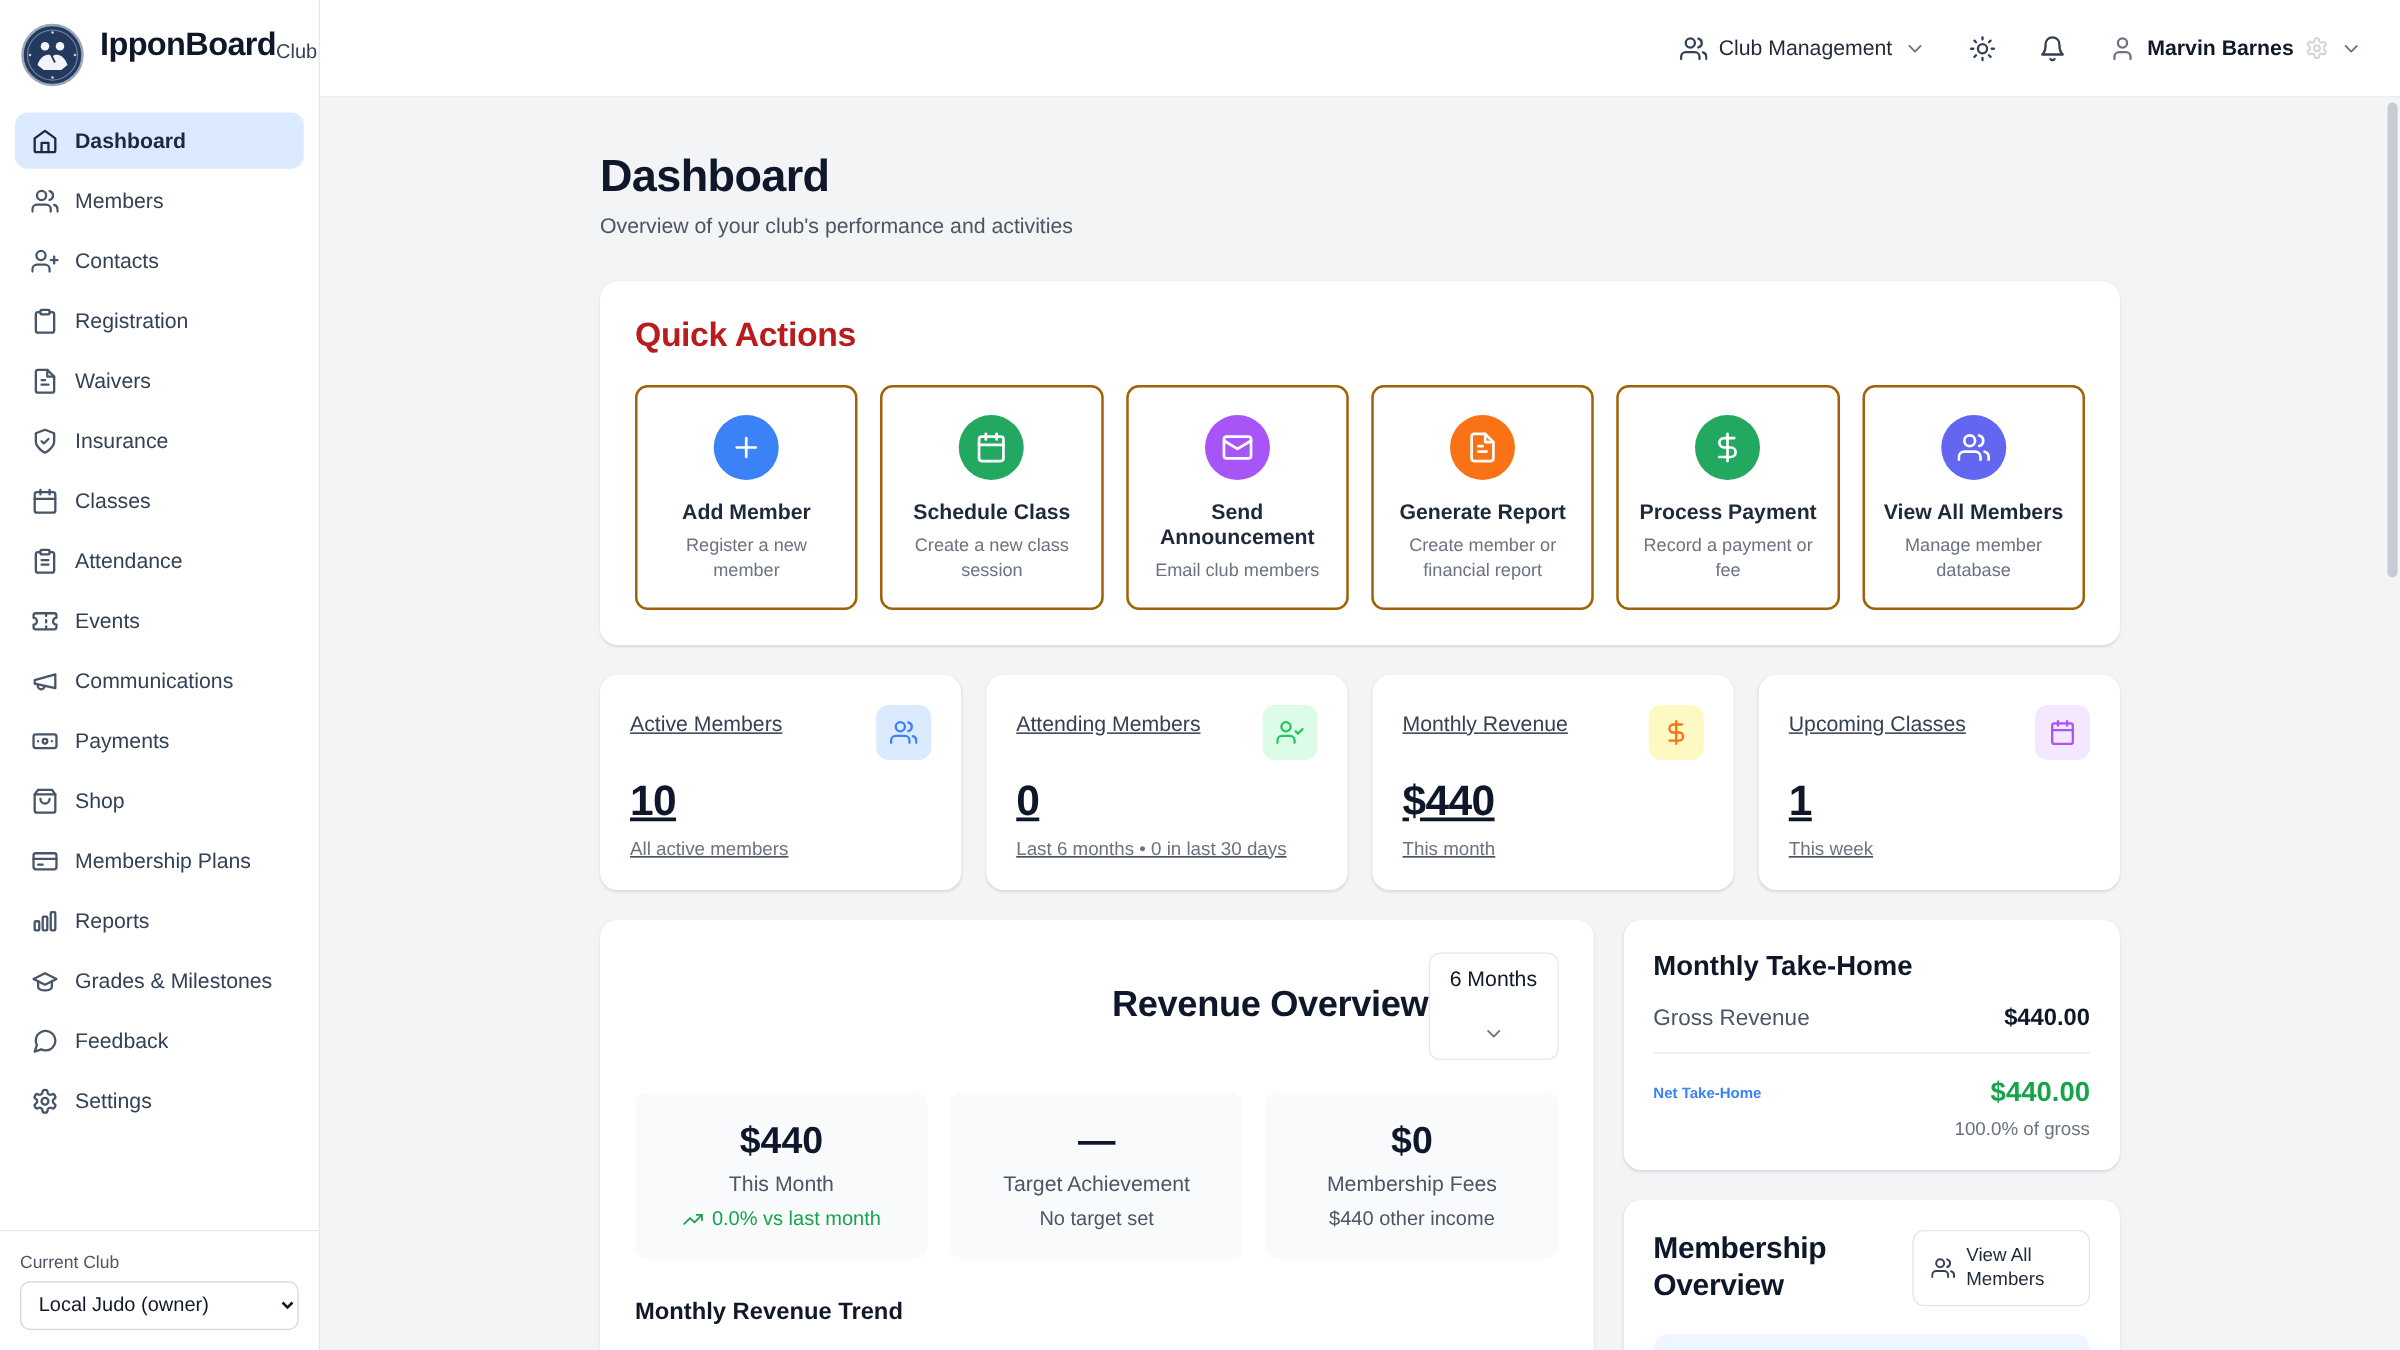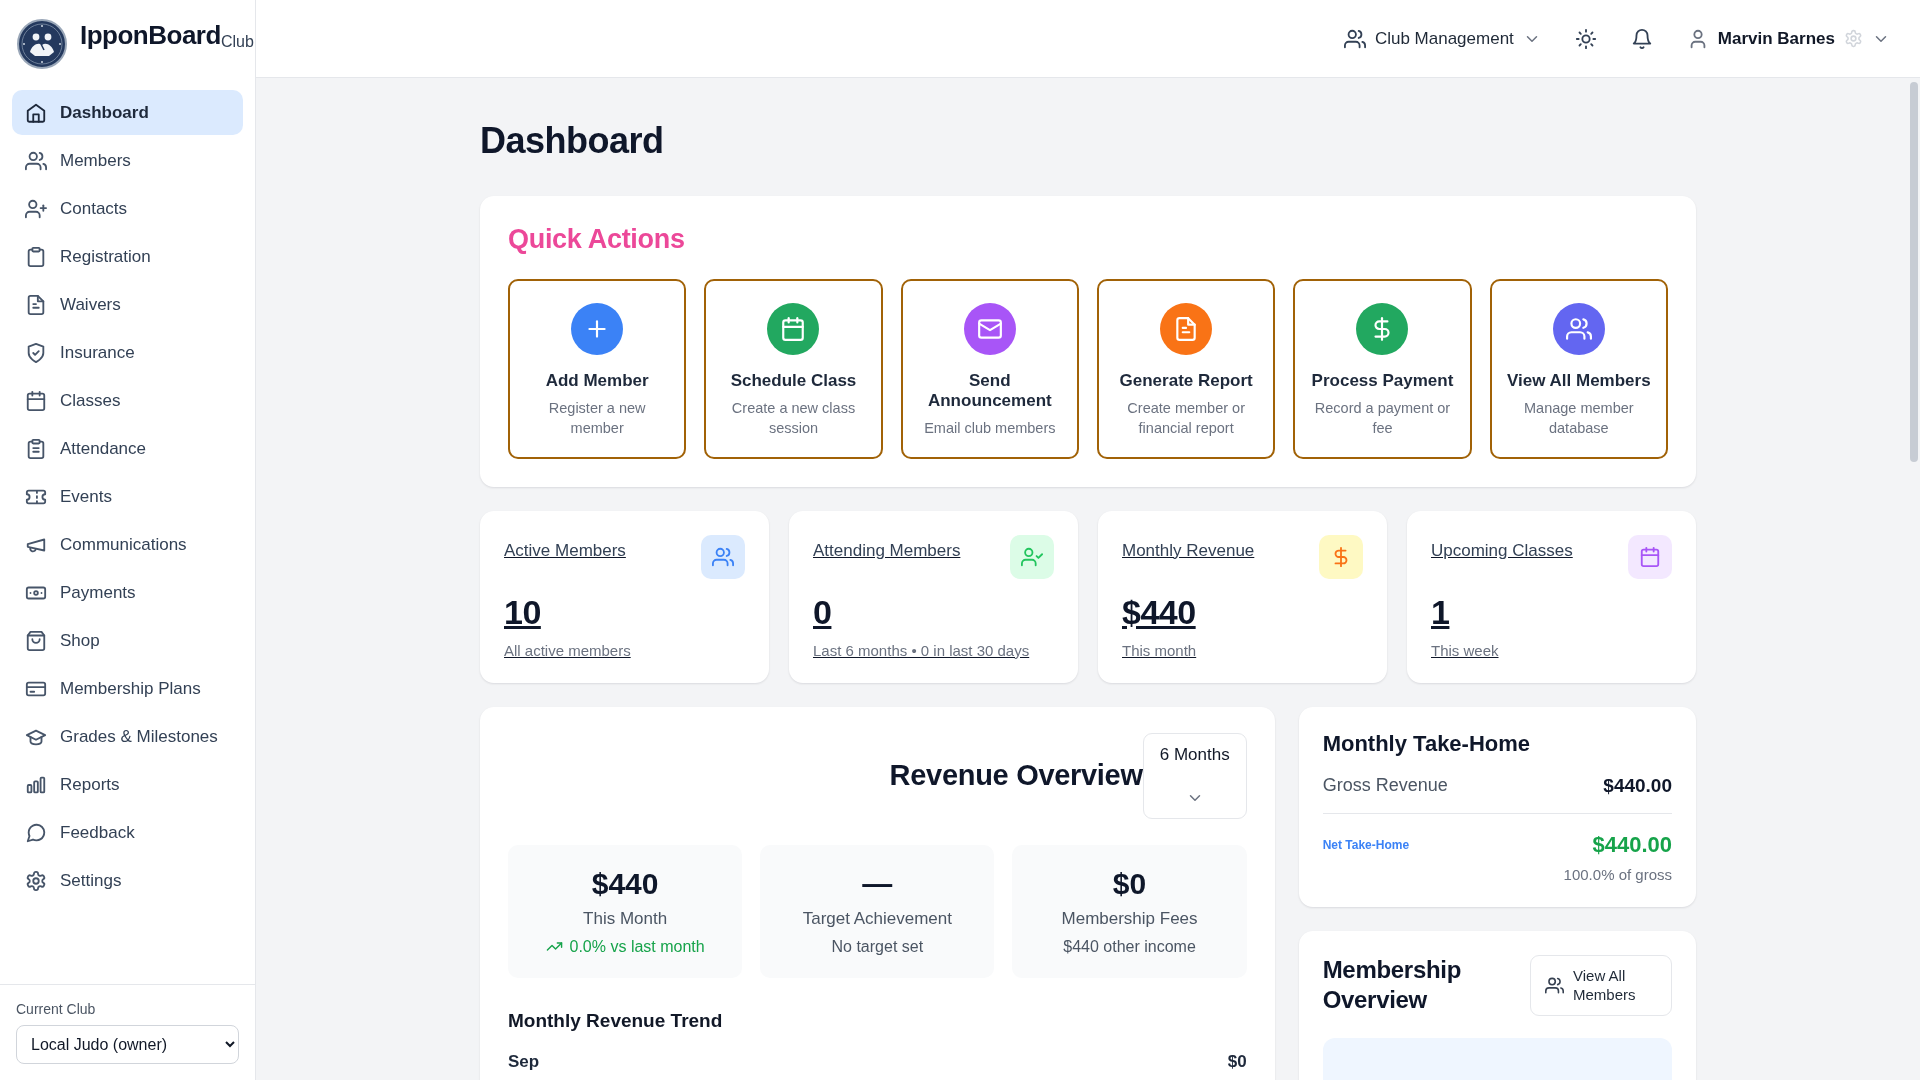--- a/index.html
+++ b/index.html
@@ -57,21 +57,21 @@
   .page-title { font-size:36px; font-weight:700; color:#0f172a; letter-spacing:-0.5px; }
   .page-subtitle { font-size:17px; color:#4b5563; margin-top:9px; }
 
   .panel {
     background:#ffffff; border-radius:14px;
     box-shadow:0 1px 2px rgba(16,24,40,.06), 0 1px 3px rgba(16,24,40,.05);
   }
 
   
   .qa-panel { margin-top:34px; padding:28px; }
-  .qa-title { font-size:27px; font-weight:700; color:#ec4899; letter-spacing:-0.3px; }
+  .qa-title { font-size:27px; font-weight:700; color:#b91c1c; letter-spacing:-0.3px; }
   .qa-row { display:grid; grid-template-columns:repeat(6,1fr); gap:18px; margin-top:24px; }
   .qa-card {
     border:2px solid #a16207; border-radius:10px; padding:22px 12px 18px 12px;
     display:flex; flex-direction:column; align-items:center; text-align:center;
     background:#fff; cursor:pointer;
   }
   .qa-circle {
     width:52px; height:52px; border-radius:50%; color:#ffffff;
     display:flex; align-items:center; justify-content:center; margin-bottom:16px;
   }
@@ -297,37 +297,37 @@
         <span class="nav-icon" data-icon="credit-card">
             <svg viewBox="0 0 24 24" fill="none" stroke="currentColor" stroke-width="2" stroke-linecap="round" stroke-linejoin="round">
               <rect x="2" y="5" width="20" height="14" rx="2"></rect>
               <line x1="2" y1="10" x2="22" y2="10"></line>
               <path d="M6 15h4"></path>
             </svg>
           </span>
         <span>Membership Plans</span>
       </div>
       <div class="nav-item">
-        <span class="nav-icon" data-icon="graduation-cap">
-            <svg viewBox="0 0 24 24" fill="none" stroke="currentColor" stroke-width="2" stroke-linecap="round" stroke-linejoin="round">
-              <path d="M22 10 12 5 2 10l10 5 10-5Z"></path>
-              <path d="M6 12v5c0 1.7 2.7 3 6 3s6-1.3 6-3v-5"></path>
-            </svg>
-          </span>
-        <span>Grades &amp; Milestones</span>
-      </div>
-      <div class="nav-item">
         <span class="nav-icon" data-icon="bar-chart">
             <svg viewBox="0 0 24 24" fill="none" stroke="currentColor" stroke-width="2" stroke-linecap="round" stroke-linejoin="round">
               <rect x="3" y="12" width="4" height="8" rx="1"></rect>
               <rect x="10" y="8" width="4" height="12" rx="1"></rect>
               <rect x="17" y="4" width="4" height="16" rx="1"></rect>
             </svg>
           </span>
         <span>Reports</span>
+      </div>
+      <div class="nav-item">
+        <span class="nav-icon" data-icon="graduation-cap">
+            <svg viewBox="0 0 24 24" fill="none" stroke="currentColor" stroke-width="2" stroke-linecap="round" stroke-linejoin="round">
+              <path d="M22 10 12 5 2 10l10 5 10-5Z"></path>
+              <path d="M6 12v5c0 1.7 2.7 3 6 3s6-1.3 6-3v-5"></path>
+            </svg>
+          </span>
+        <span>Grades &amp; Milestones</span>
       </div>
       <div class="nav-item">
         <span class="nav-icon" data-icon="message-circle">
             <svg viewBox="0 0 24 24" fill="none" stroke="currentColor" stroke-width="2" stroke-linecap="round" stroke-linejoin="round">
               <path d="M21 11.5a8.38 8.38 0 0 1-.9 3.8 8.5 8.5 0 0 1-7.6 4.7 8.38 8.38 0 0 1-3.8-.9L3 21l1.9-5.7a8.38 8.38 0 0 1-.9-3.8 8.5 8.5 0 0 1 4.7-7.6 8.38 8.38 0 0 1 3.8-.9h.5a8.48 8.48 0 0 1 8 8Z"></path>
             </svg>
           </span>
         <span>Feedback</span>
       </div>
       <div class="nav-item">
@@ -410,20 +410,21 @@
               <path d="m6 9 6 6 6-6"></path>
             </svg>
           </span>
       </div>
     </header>
 
     <div class="scroll-area">
       <div class="container">
 
         <h1 class="page-title">Dashboard</h1>
+        <p class="page-subtitle">Overview of your club's performance and activities</p>
 
         <section class="panel qa-panel">
           <h2 class="qa-title">Quick Actions</h2>
           <div class="qa-row">
             <div class="qa-card">
               <span class="qa-circle" style="background:#3b82f6">
                   <span data-icon="plus">
                     <svg viewBox="0 0 24 24" fill="none" stroke="currentColor" stroke-width="2" stroke-linecap="round" stroke-linejoin="round">
                       <path d="M12 5v14"></path>
                       <path d="M5 12h14"></path>

